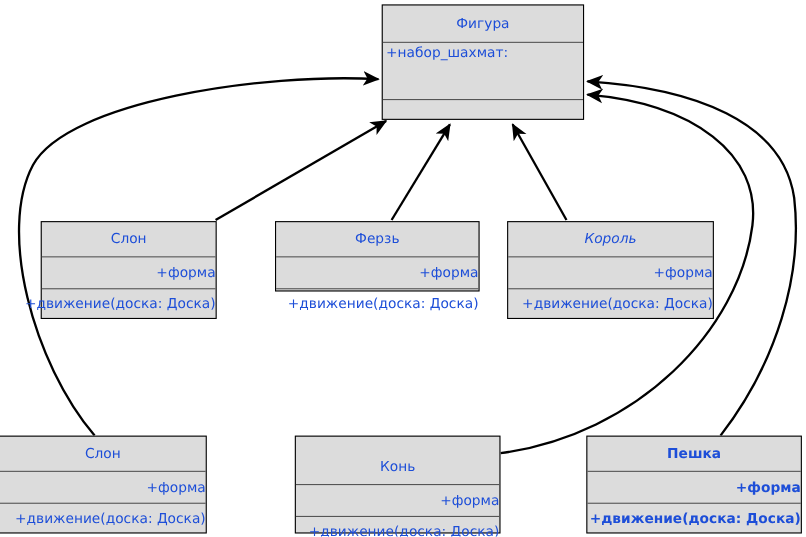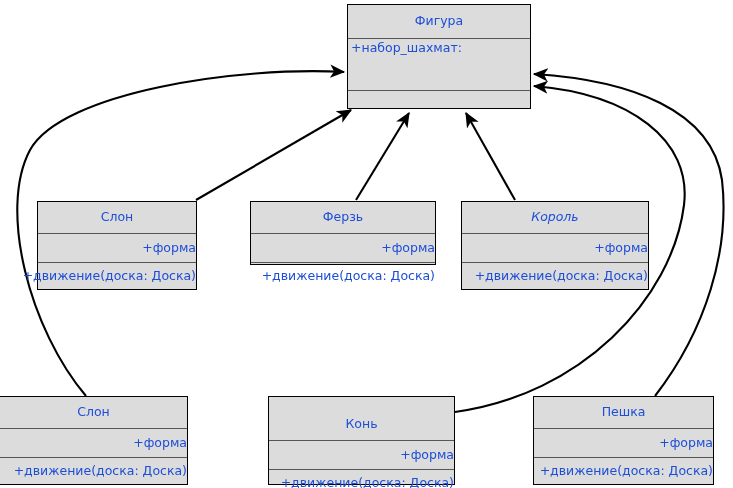--- a/index.html
+++ b/index.html
@@ -105,19 +105,19 @@
       <div class="uml-class" style="left: -1px; top: 396px; width: 189px; height: 89px; background: rgb(220, 220, 220); border-color: rgb(0, 0, 0);">
         <div class="uml-compartment comp-name" style="height: 31px;">Слон</div>
         <div class="uml-compartment comp-divider comp-members" style="border-top-color: rgb(85, 85, 85); height: 29px;"><span class="attr-line">+форма</span></div>
         <div class="uml-compartment comp-divider comp-members" style="border-top-color: rgb(85, 85, 85); height: 27px;"><span class="attr-line">+движение(доска: Доска)</span></div>
       </div>
       <div class="uml-class" style="left: 268px; top: 396px; width: 187px; height: 89px; background: rgb(220, 220, 220); border-color: rgb(0, 0, 0);">
         <div class="uml-compartment comp-name" style="height: 31px; margin-top: 12px;">Конь</div>
         <div class="uml-compartment comp-divider comp-members" style="border-top-color: rgb(85, 85, 85); height: 29px;"><span class="attr-line">+форма</span></div>
         <div class="uml-compartment comp-divider comp-members" style="border-top-color: rgb(85, 85, 85); height: 27px;"><span class="attr-line">+движение(доска: Доска)</span></div>
       </div>
-      <div class="uml-class" style="left: 533px; top: 396px; width: 181px; height: 89px; background: rgb(220, 220, 220); border-color: rgb(0, 0, 0);">
+      <div class="uml-class" style="left: 533px; top: 396px; width: 196px; height: 89px; background: rgb(220, 220, 220); border-color: rgb(0, 0, 0); font-weight: bold;">
         <div class="uml-compartment comp-name" style="height: 31px;">Пешка</div>
         <div class="uml-compartment comp-divider comp-members" style="border-top-color: rgb(85, 85, 85); height: 29px;"><span class="attr-line">+форма</span></div>
         <div class="uml-compartment comp-divider comp-members" style="border-top-color: rgb(85, 85, 85); height: 27px;"><span class="attr-line">+движение(доска: Доска)</span></div>
       </div>
     </div>
 </div>
 
 </body></html>

